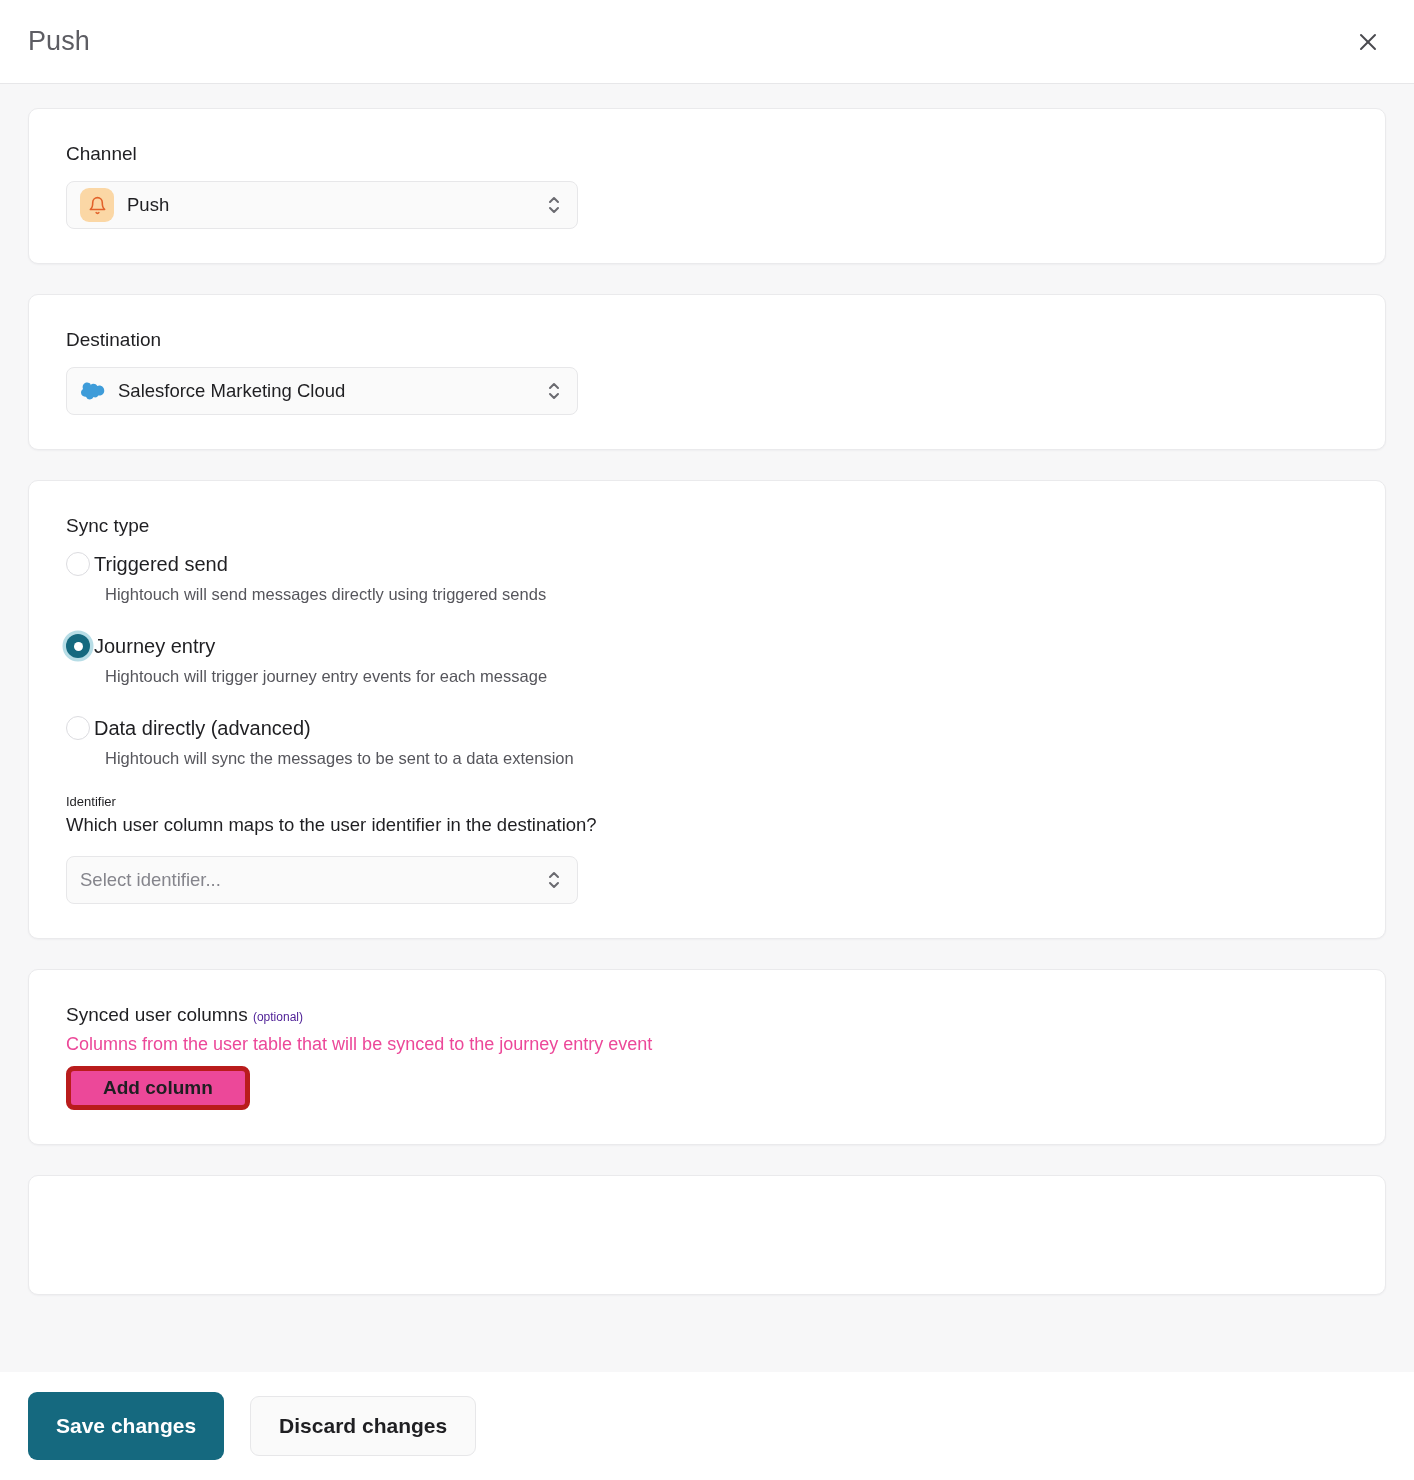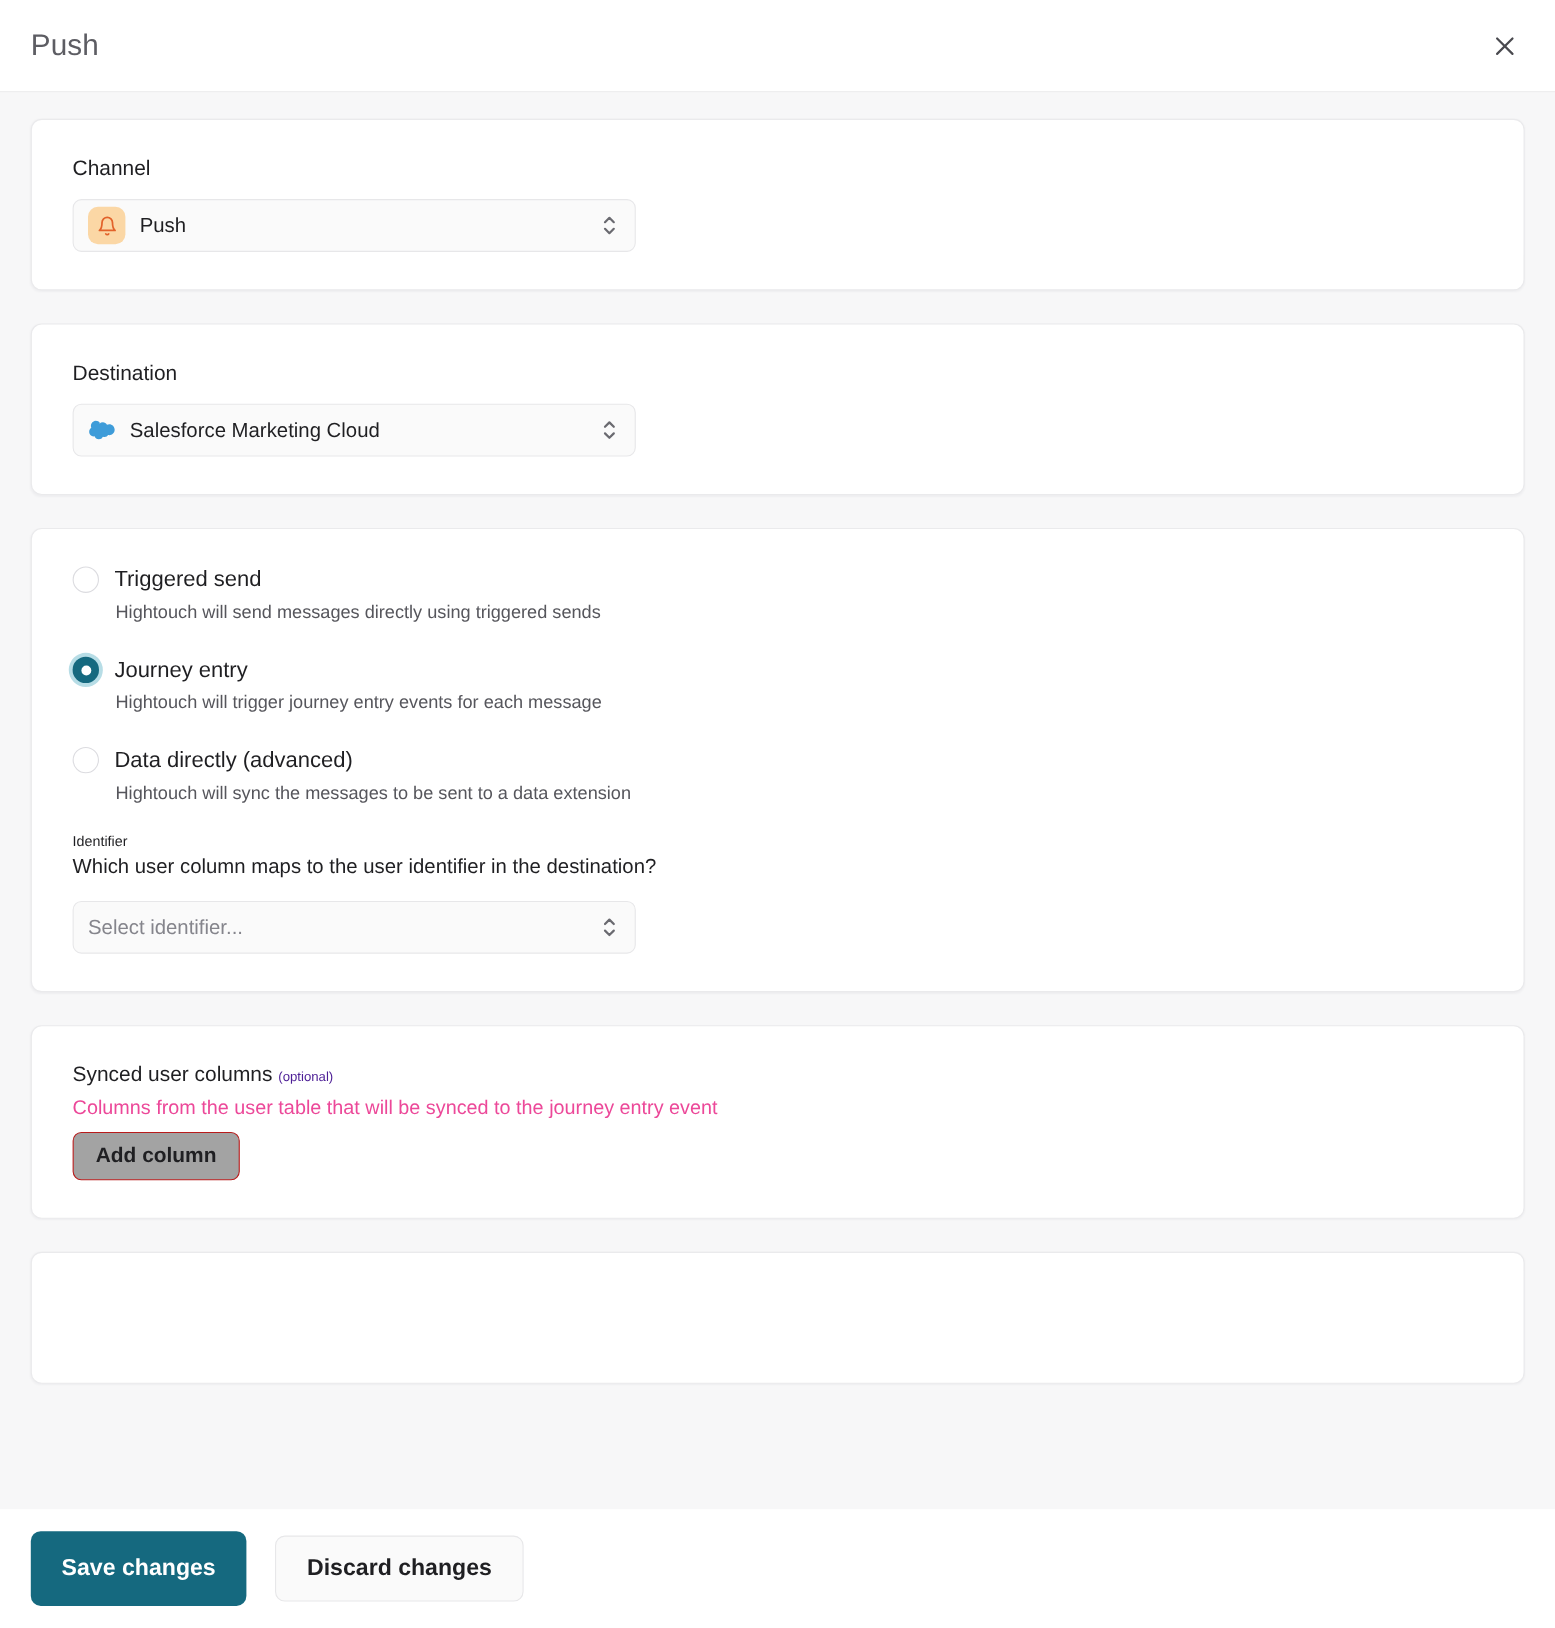--- a/index.html
+++ b/index.html
@@ -114,21 +114,21 @@
 
   
   .group-title {
     font-size: 19px;
     color: #1f1f22;
     margin-bottom: 15px;
   }
   .radio-row {
     display: flex;
     align-items: center;
-    gap: 14px;
+    gap: 4px;
     cursor: pointer;
   }
   .radio-outer {
     width: 24px; height: 24px;
     border-radius: 50%;
     border: 1.5px solid #dcdce0;
     background: #ffffff;
     flex: 0 0 auto;
     position: relative;
   }
@@ -180,23 +180,23 @@
   .opt-desc {
     font-size: 18px;
     color: #ec4899;
     margin-bottom: 11px;
   }
   .btn-secondary {
     display: inline-flex;
     align-items: center;
     justify-content: center;
     height: 44px;
-    padding: 0 20px;
-    background: #a3a3a3;
-    border: 1px solid #b91c1c;
+    padding: 0 32px;
+    background: #ec4899;
+    border: 5px solid #b91c1c;
     border-radius: 8px;
     font-size: 19px;
     color: #1f1f22;
     cursor: pointer;
     font-family: "Liberation Sans", sans-serif;
     font-weight: 700;
   }
 
   .card-partial {
     background: #ffffff;
@@ -290,20 +290,21 @@
       <span class="select-chevrons">
         <svg width="14" height="22" viewBox="0 0 14 22" fill="none" stroke="#6a6a70" stroke-width="2" stroke-linecap="round" stroke-linejoin="round">
           <polyline points="3,8 7,4 11,8"></polyline>
           <polyline points="3,14 7,18 11,14"></polyline>
         </svg>
       </span>
     </div>
   </div>
 
   <div class="card">
+    <div class="group-title">Sync type</div>
 
     <div class="radio-row">
       <span class="radio-outer"></span>
       <span class="radio-label">Triggered send</span>
     </div>
     <div class="radio-desc">Hightouch will send messages directly using triggered sends</div>
 
     <div class="radio-row">
       <span class="radio-outer checked"></span>
       <span class="radio-label">Journey entry</span>

